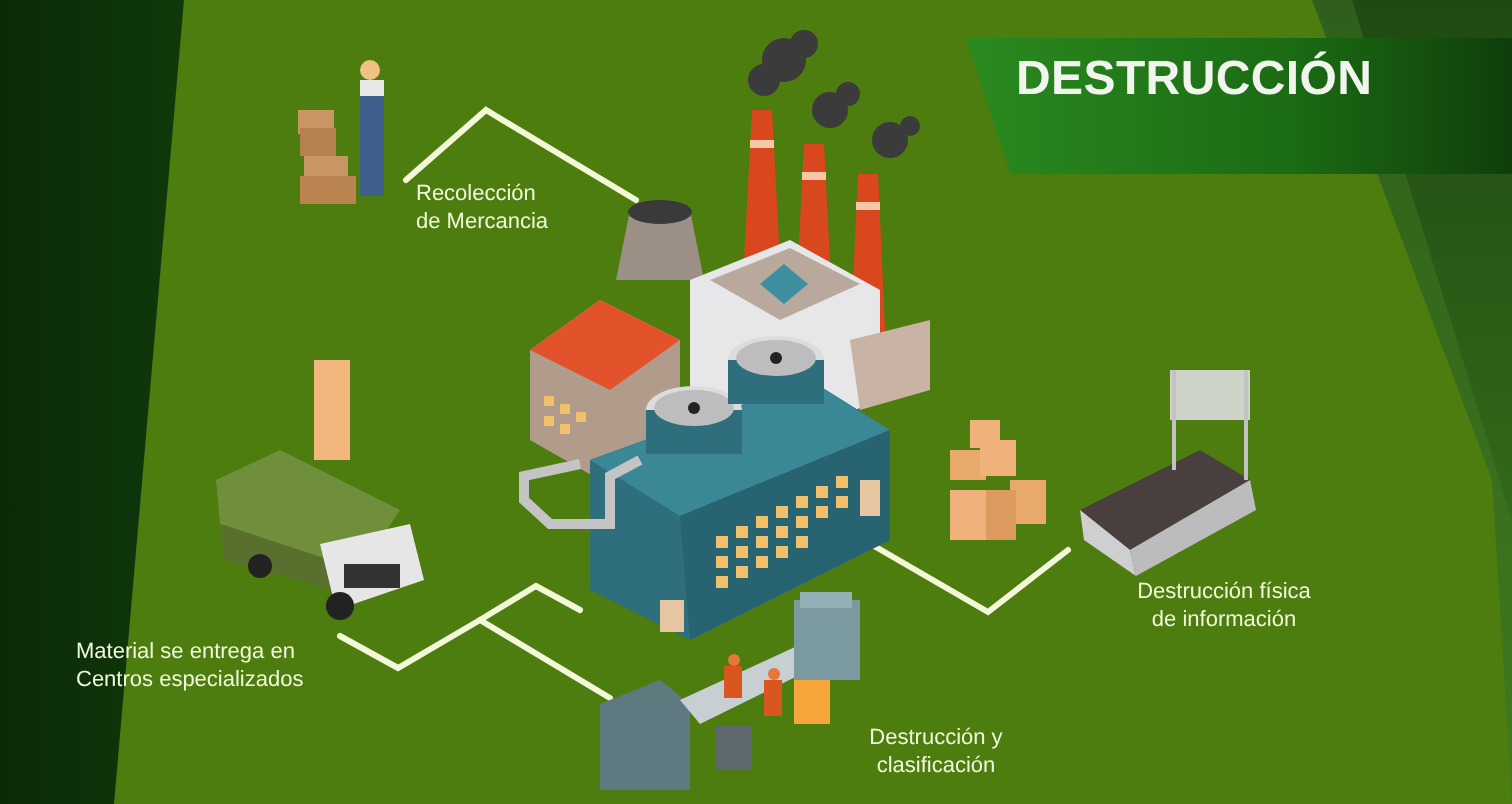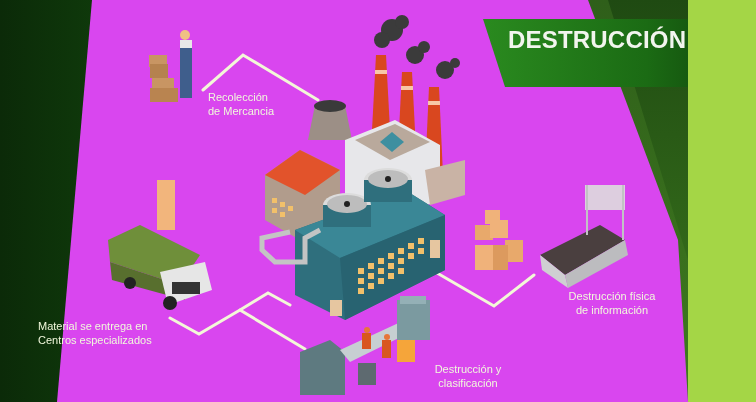--- a/index.html
+++ b/index.html
@@ -1,17 +1,17 @@
 <!DOCTYPE html>
 <html><head>
 <meta charset="utf-8">
 <style>
   html,body{margin:0;padding:0;}
   body{width:756px;height:402px;overflow:hidden;background:#a4d646;font-family:"Liberation Sans",sans-serif;}
-  .stage{position:relative;width:688px;height:402px;overflow:hidden;background:#d946ef;}
+  .stage{position:relative;width:756px;height:402px;overflow:hidden;background:#4d7c0f;}
   .left-band{position:absolute;left:0;top:0;width:100px;height:402px;background:linear-gradient(90deg,#0b2a08,#0f3a0b);clip-path:polygon(0 0,92px 0,57px 402px,0 402px);}
   .right-band{position:absolute;right:0;top:0;width:300px;height:402px;background:linear-gradient(180deg,#2f5f1a,#3f7a1f);clip-path:polygon(82px 0,300px 0,300px 402px,300px 402px,290px 240px,200px 0);}
   .right-band2{position:absolute;right:0;top:0;width:110px;height:402px;background:linear-gradient(180deg,#1f4a12,#3d7a1e);clip-path:polygon(30px 0,110px 0,110px 260px);}
   .title-banner{position:absolute;left:483px;top:19px;width:273px;height:68px;background:linear-gradient(90deg,#2a8a1f,#1b6b14 60%,#0f3e0a);clip-path:polygon(0 0,100% 0,100% 100%,22px 100%);}
   .title{position:absolute;left:508px;top:28px;color:#f2f5ee;font-weight:700;font-size:24px;line-height:24px;letter-spacing:0.2px;}
   .title span{display:block;}
   .label{position:absolute;color:#f1f8dc;font-size:11px;line-height:14px;}
   svg.layer{position:absolute;left:0;top:0;}
 </style>
 </head>

